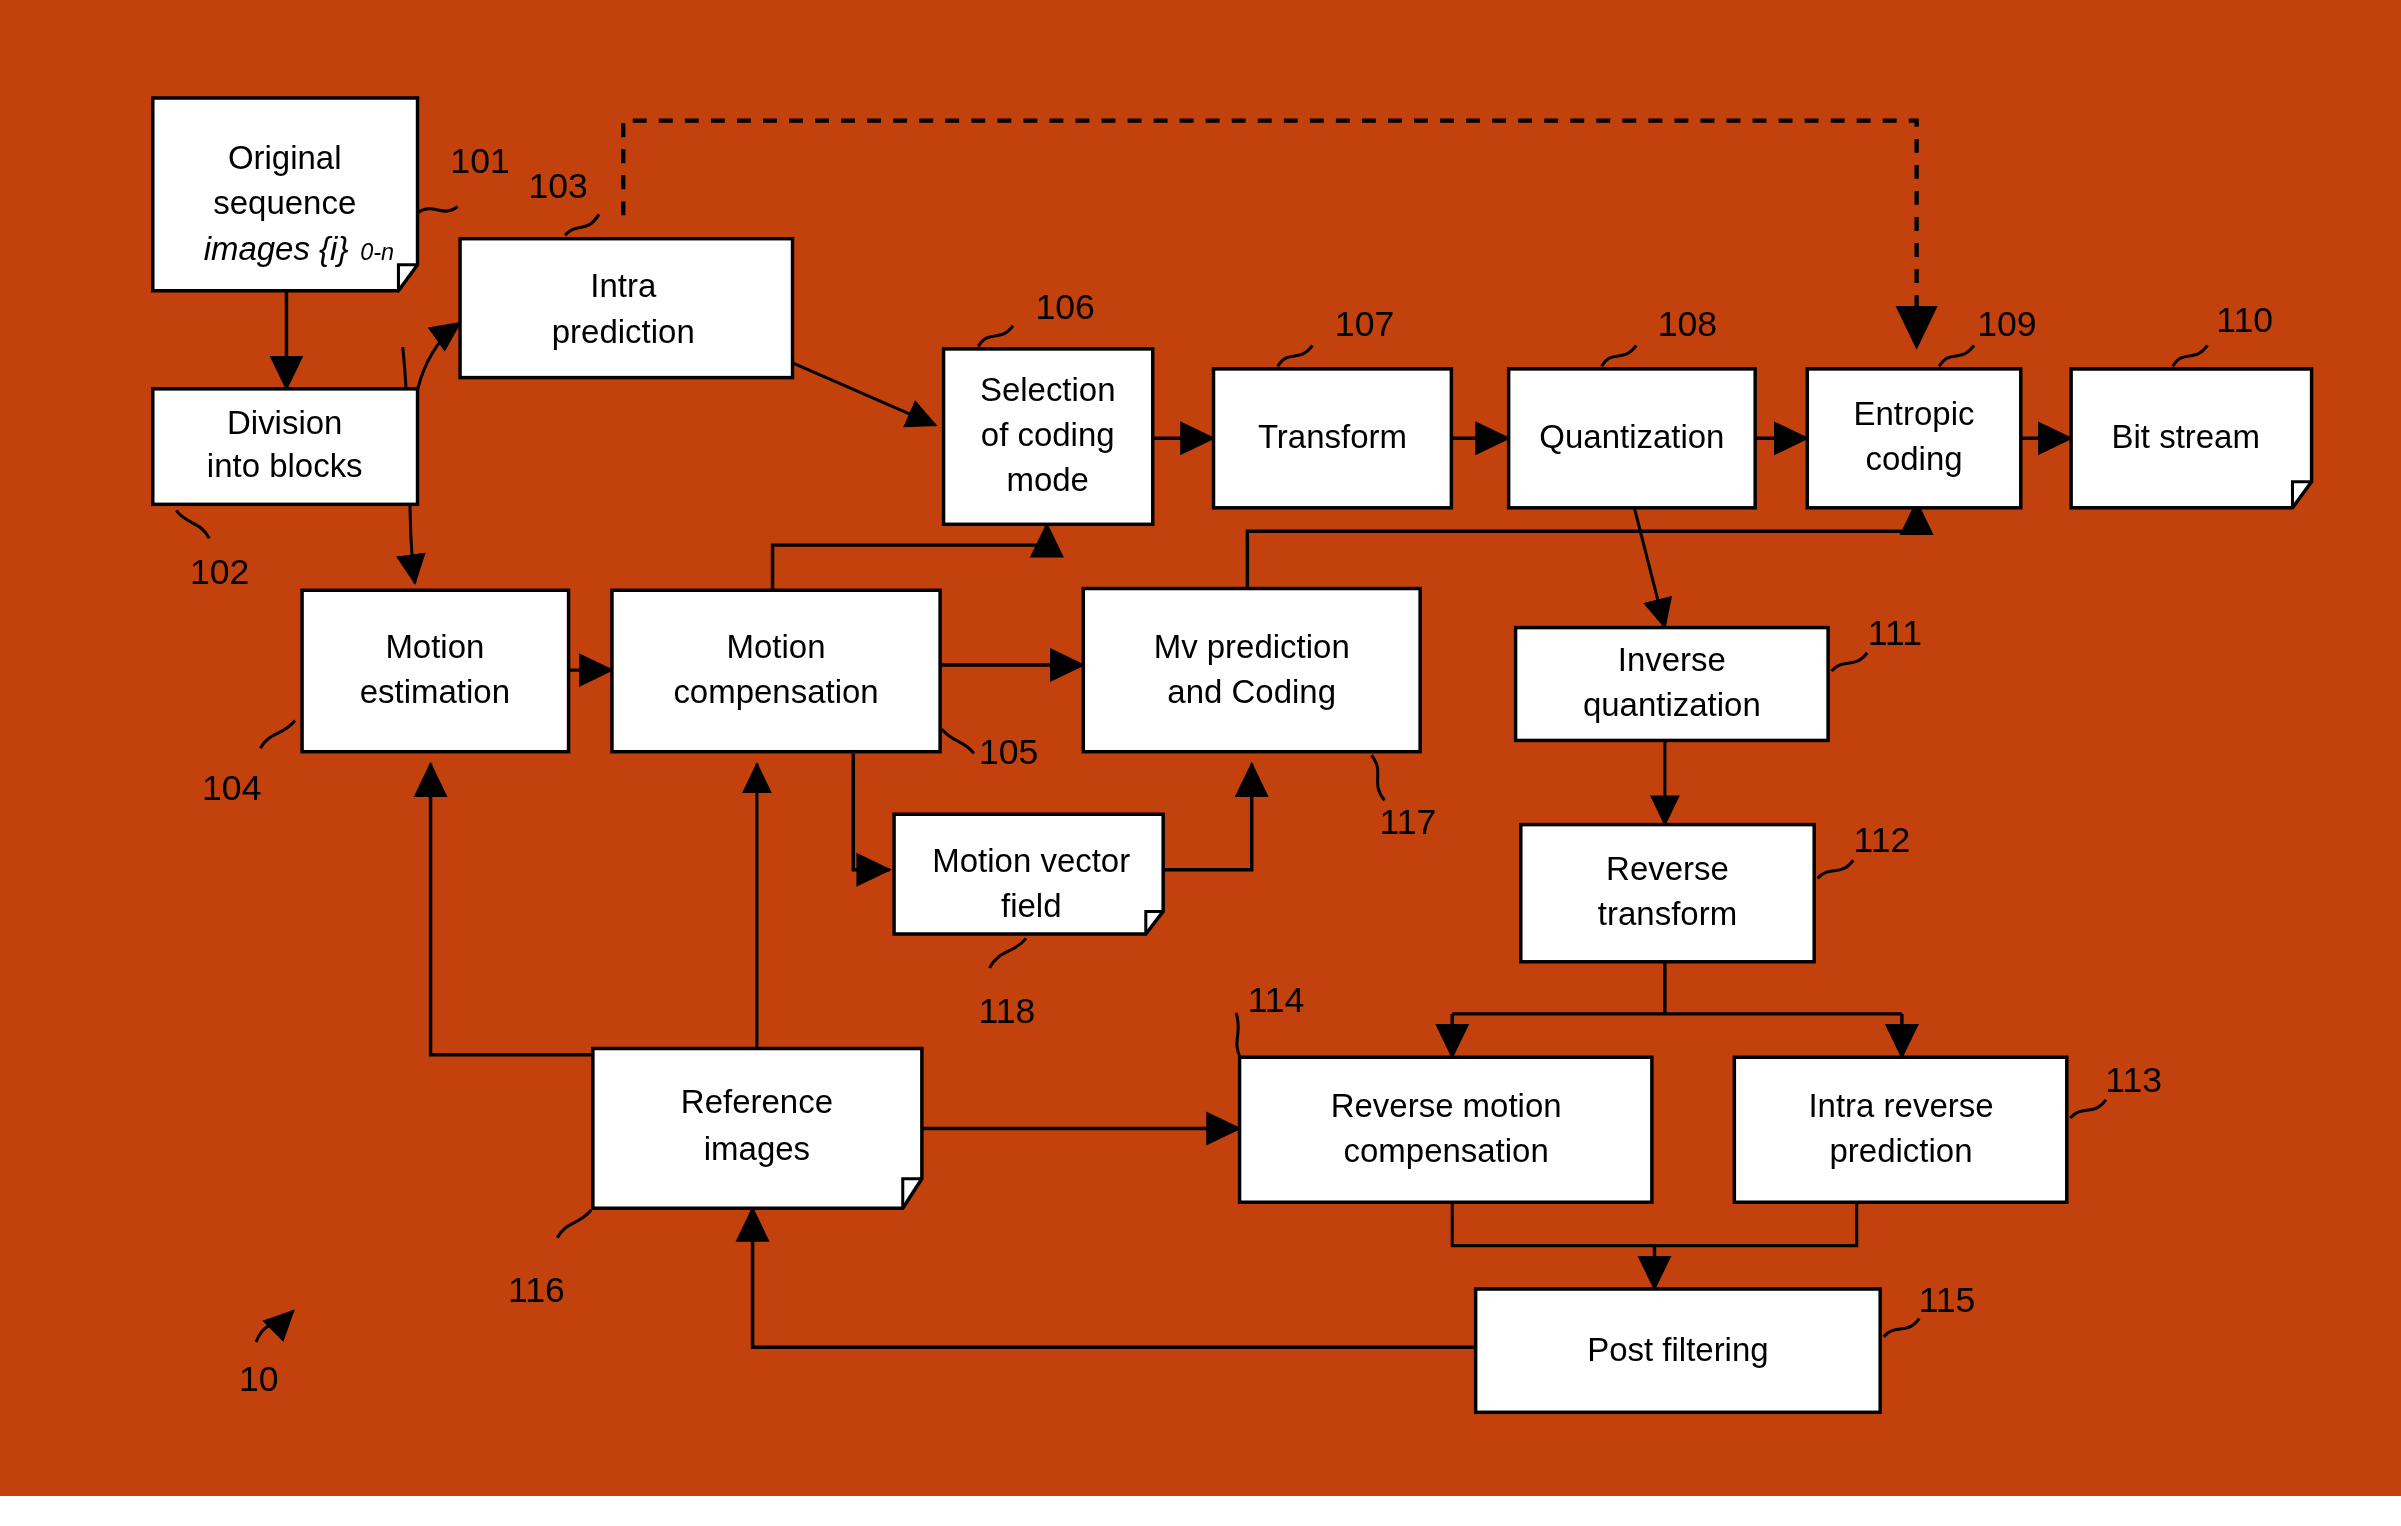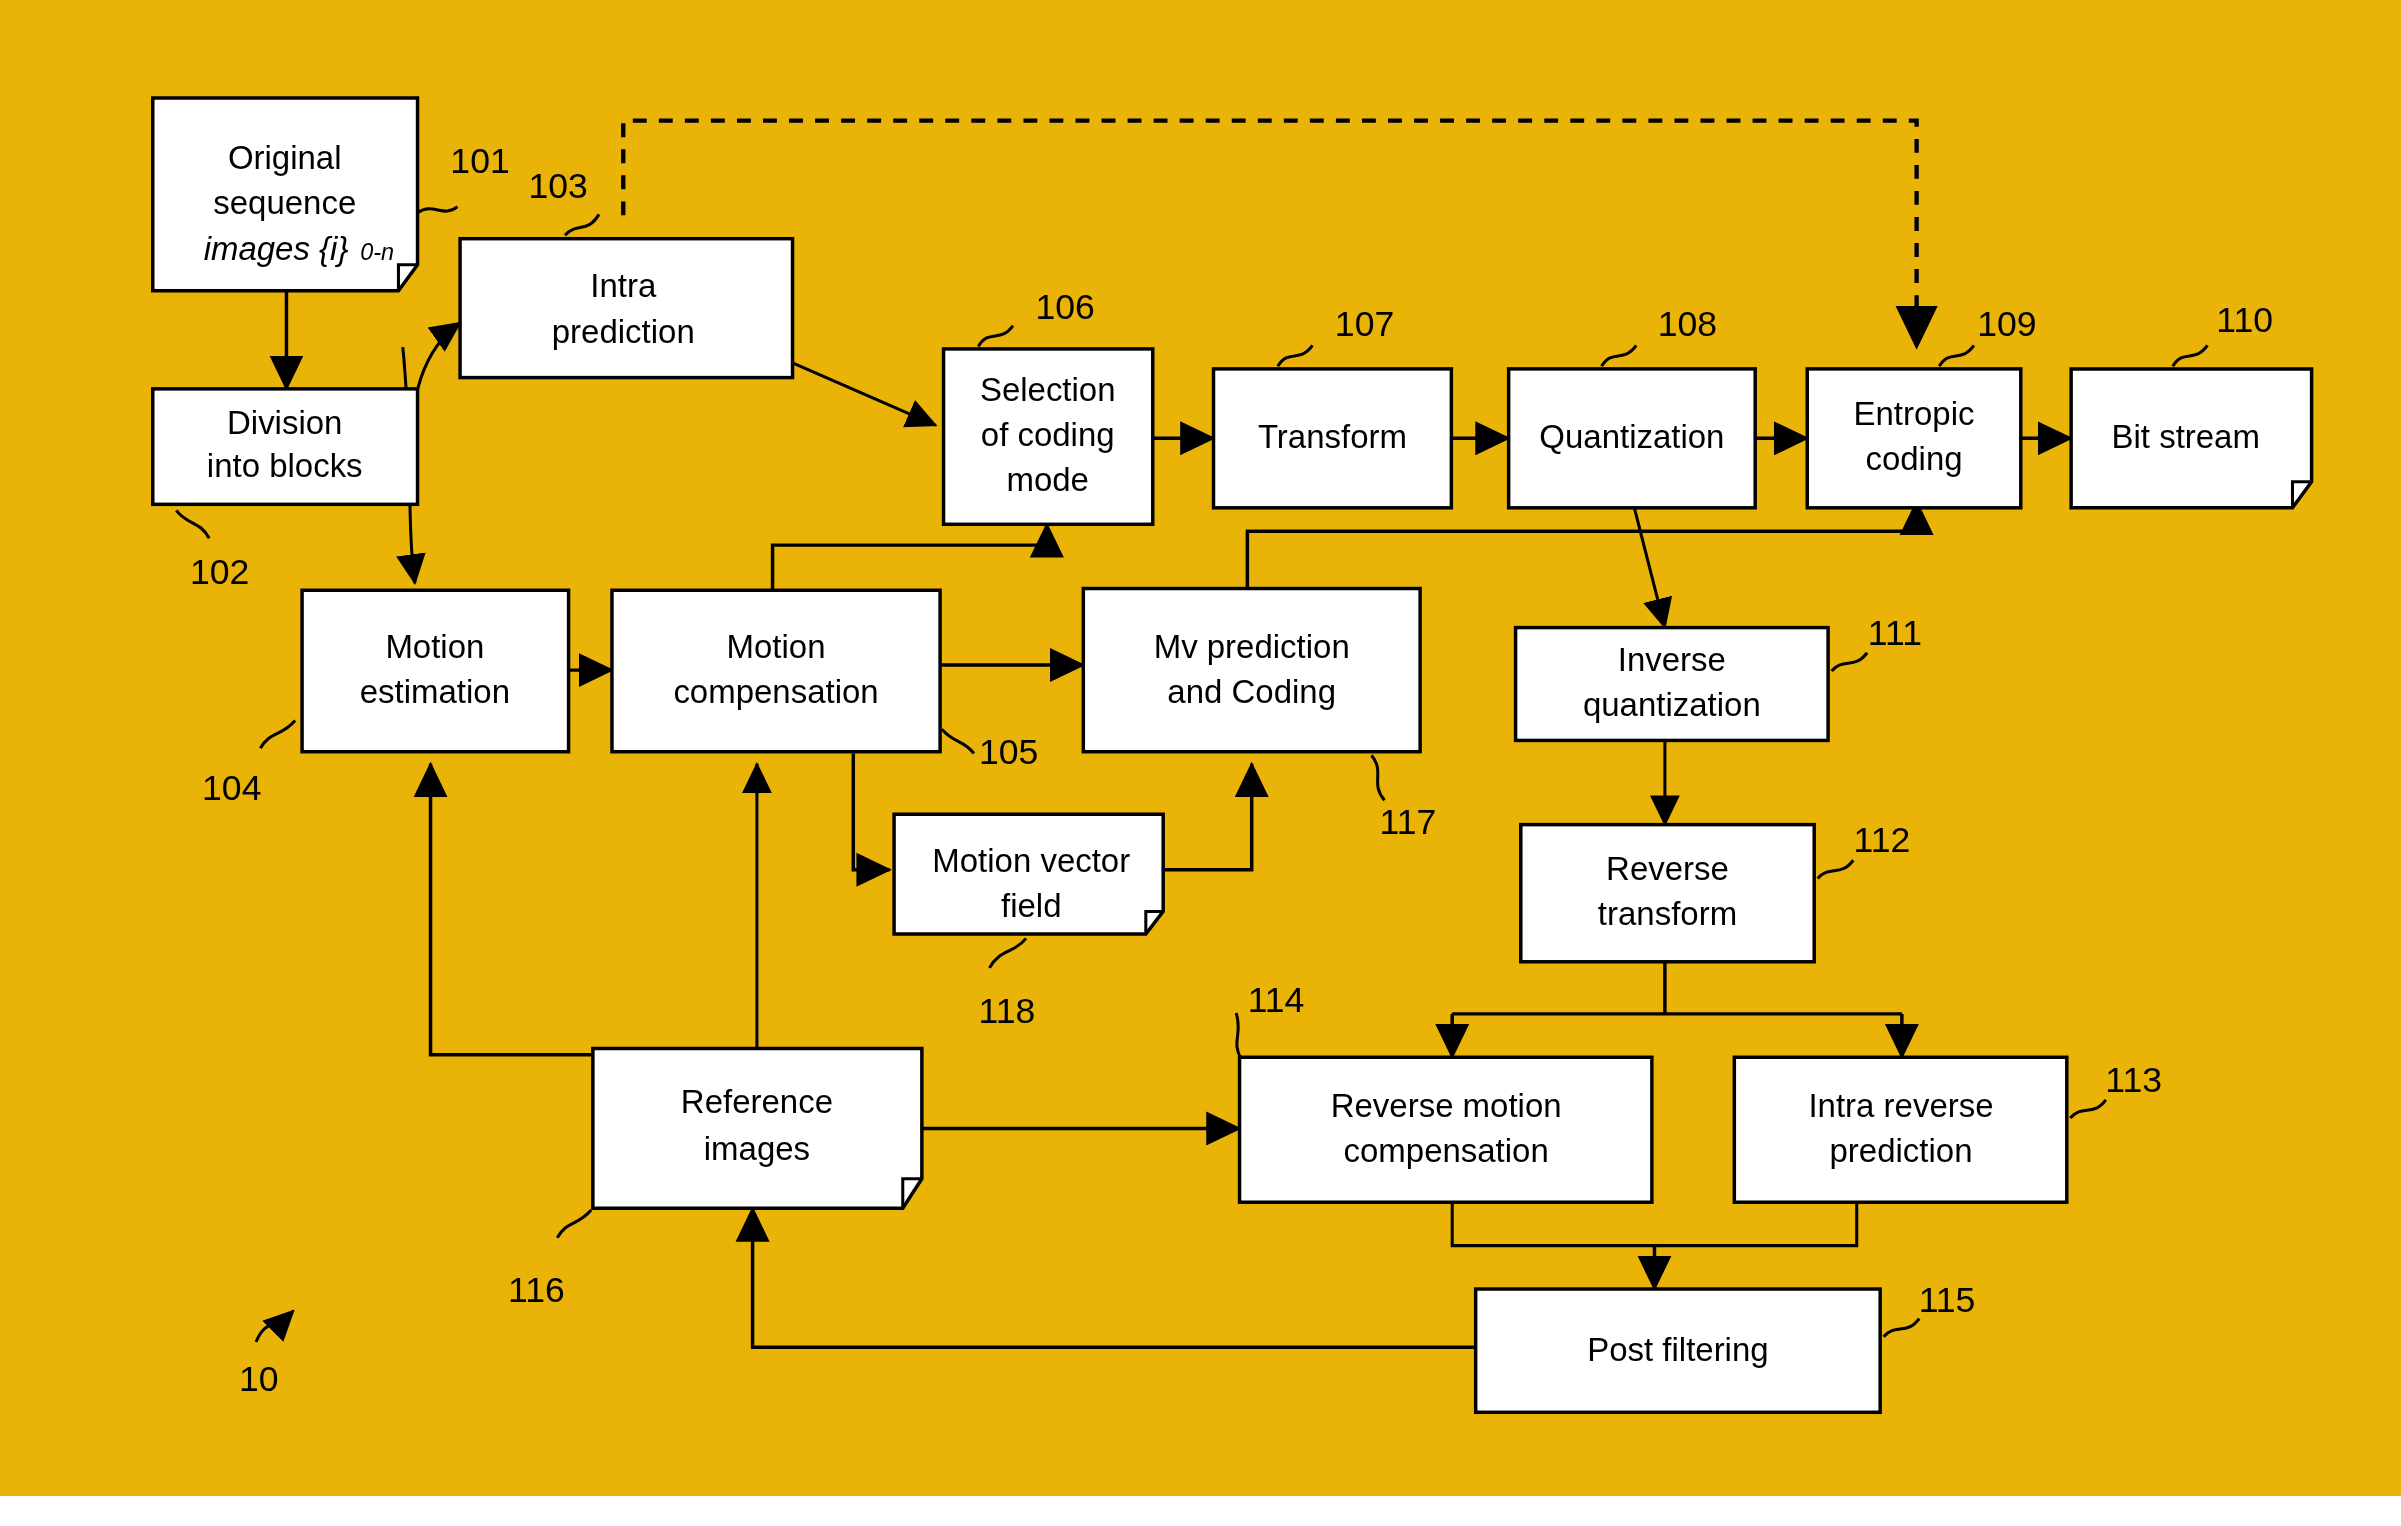--- a/index.html
+++ b/index.html
@@ -1,17 +1,17 @@
 <!DOCTYPE html>
 <html style="font-size:14px"><head>
 <meta charset="utf-8">
 <style>
   html,body{margin:0;padding:0;background:#ffffff;}
   body{width:2401px;height:1526px;font-family:"Liberation Sans",sans-serif;overflow:hidden;}
-  #stage{position:relative;width:2401px;height:1496px;background:#eab308;}
+  #stage{position:relative;width:2401px;height:1496px;background:#c2410c;}
   svg{position:absolute;left:0;top:0;width:2401px;height:1526px;}
   .bx{fill:#ffffff;stroke:#000000;stroke-width:4;}
   .ln{stroke:#000000;stroke-width:4;fill:none;}
   .thin{stroke:#000000;stroke-width:3.5;fill:none;}
   .dash{stroke:#000000;stroke-width:5;fill:none;stroke-dasharray:16 14;}
   .lead{stroke:#000000;stroke-width:3.5;fill:none;}
   .lbl{font-family:"Liberation Sans",sans-serif;font-size:38px;fill:#000;text-anchor:middle;dominant-baseline:middle;}
   .num{font-family:"Liberation Sans",sans-serif;font-size:41px;fill:#000;text-anchor:middle;}
   .it{font-style:italic;}
   .sub{font-size:27px;font-style:italic;}

